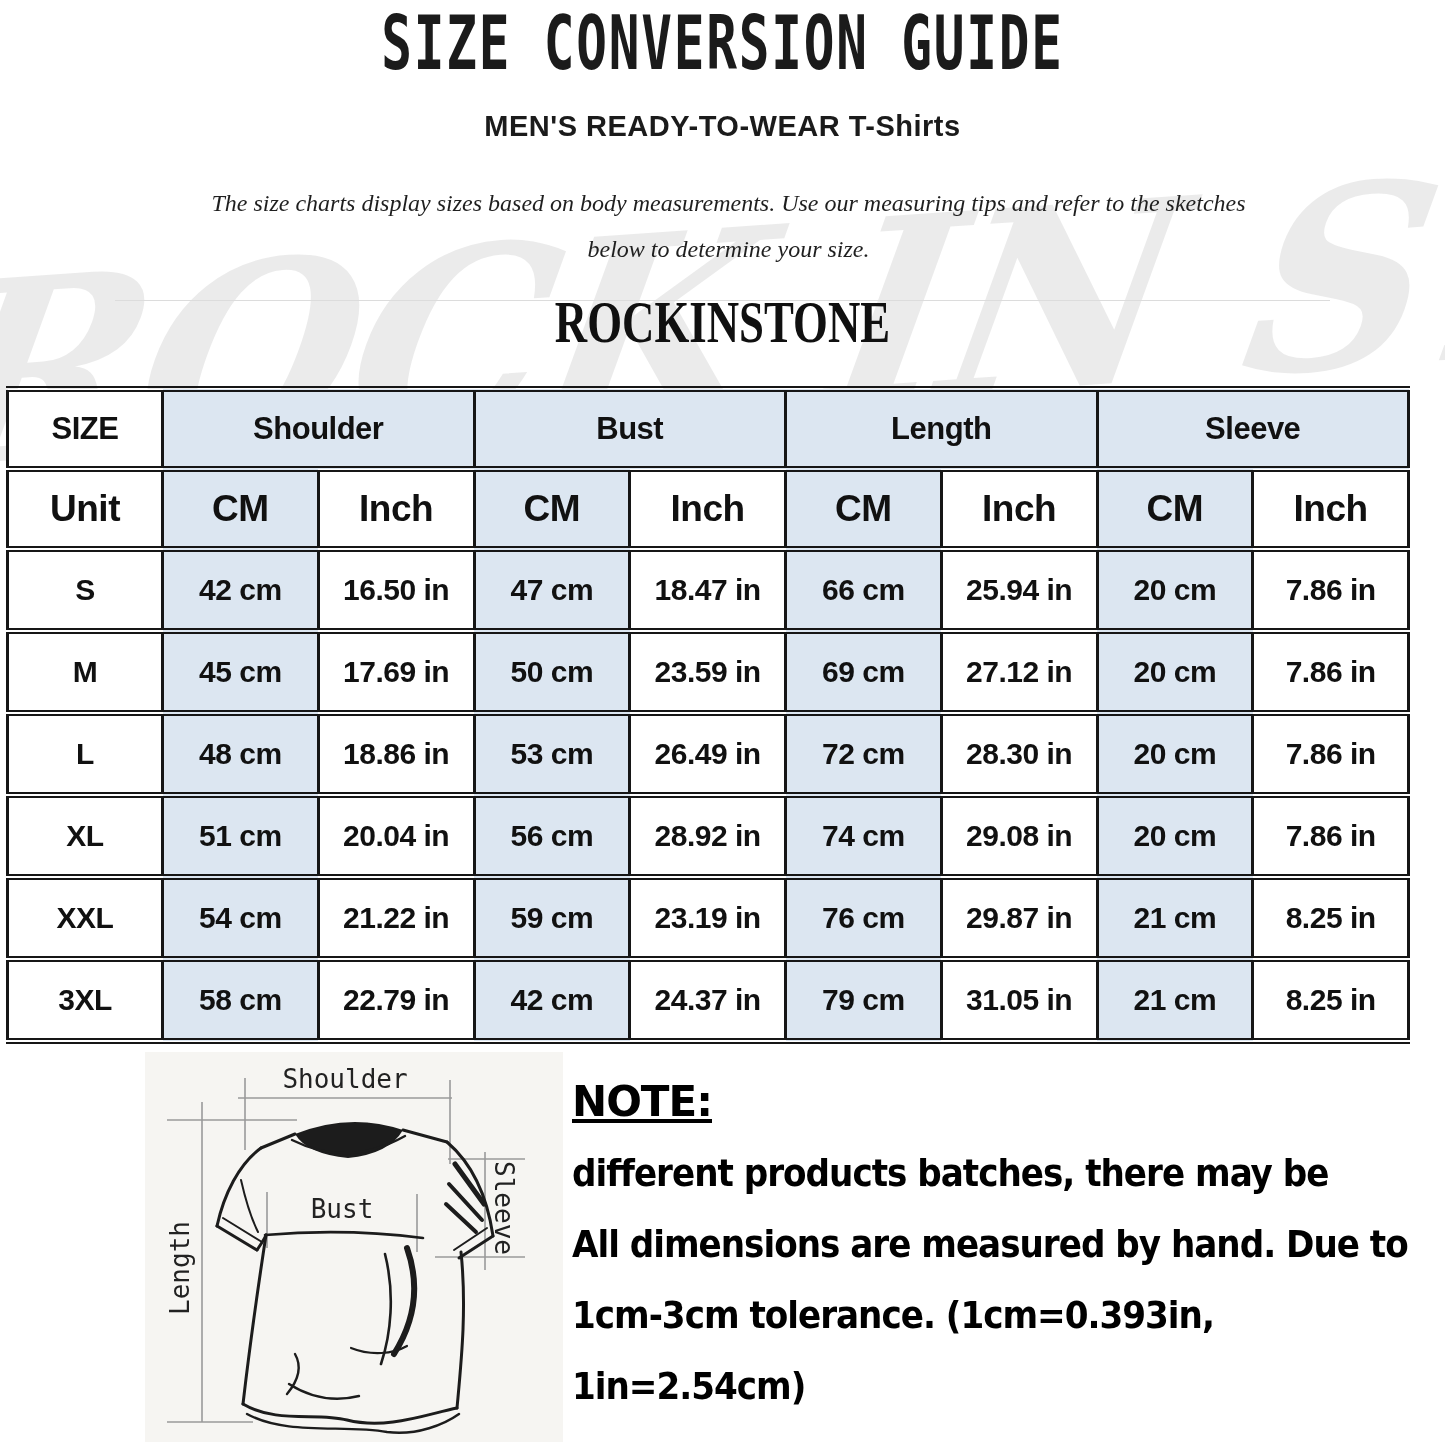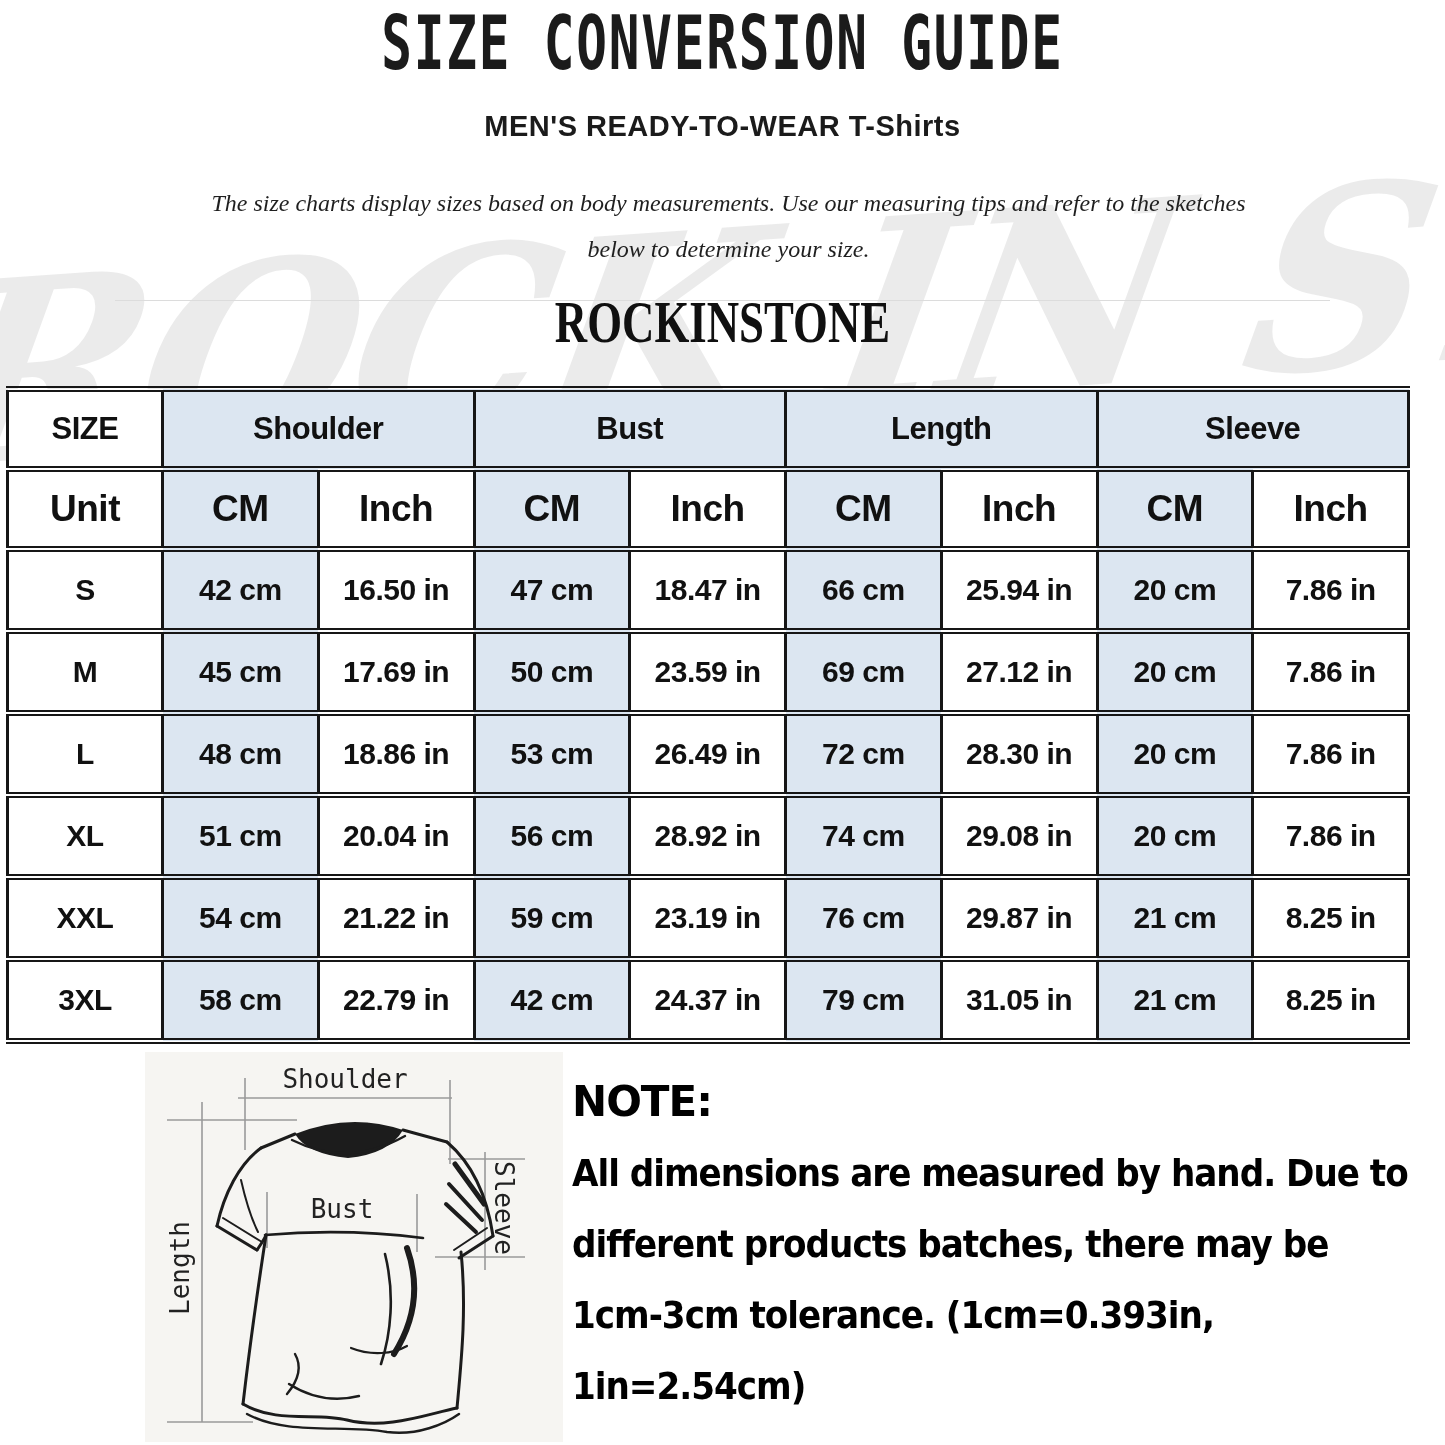--- a/index.html
+++ b/index.html
@@ -73,21 +73,21 @@
     position:absolute; top:1052px; left:145px; width:418px; height:390px;
     background:#f6f5f2; z-index:1;
   }
   .figure svg { display:block; }
   
   .note {
     position:absolute; top:1066px; left:572px; width:850px; z-index:1;
     font-family:"DejaVu Sans", "Liberation Sans", sans-serif;
     font-weight:bold; color:#000;
   }
-  .note-heading { font-size:42px; line-height:72px; letter-spacing:-1px; }
+  .note-heading { font-size:42px; line-height:72px; letter-spacing:-1px;text-decoration:underline; }
   .note-line    { font-size:38px; line-height:71px; letter-spacing:-1px; font-stretch:condensed; }
 </style>
 </head>
 <body>
 
 <div class="page">
 
   <div class="watermark">ROCK IN STONE</div>
 
   <h1 class="title">SIZE CONVERSION GUIDE</h1>
@@ -256,18 +256,18 @@
         <text x="200" y="36" text-anchor="middle">Shoulder</text>
         <text x="197" y="166" text-anchor="middle">Bust</text>
         <text x="36" y="224" text-anchor="middle" transform="rotate(-90 36 216)">Length</text>
         <text x="358" y="164" text-anchor="middle" transform="rotate(90 358 156)">Sleeve</text>
       </g>
     </svg>
   </div>
 
   <div class="note">
     <div class="note-heading">NOTE:</div>
+    <div class="note-line">different products batches, there may be</div>
     <div class="note-line">All dimensions are measured by hand. Due to</div>
-    <div class="note-line">different products batches, there may be</div>
     <div class="note-line">1cm-3cm tolerance. (1cm=0.393in, 1in=2.54cm)</div>
   </div>
 
 </div>
 
 </body></html>

